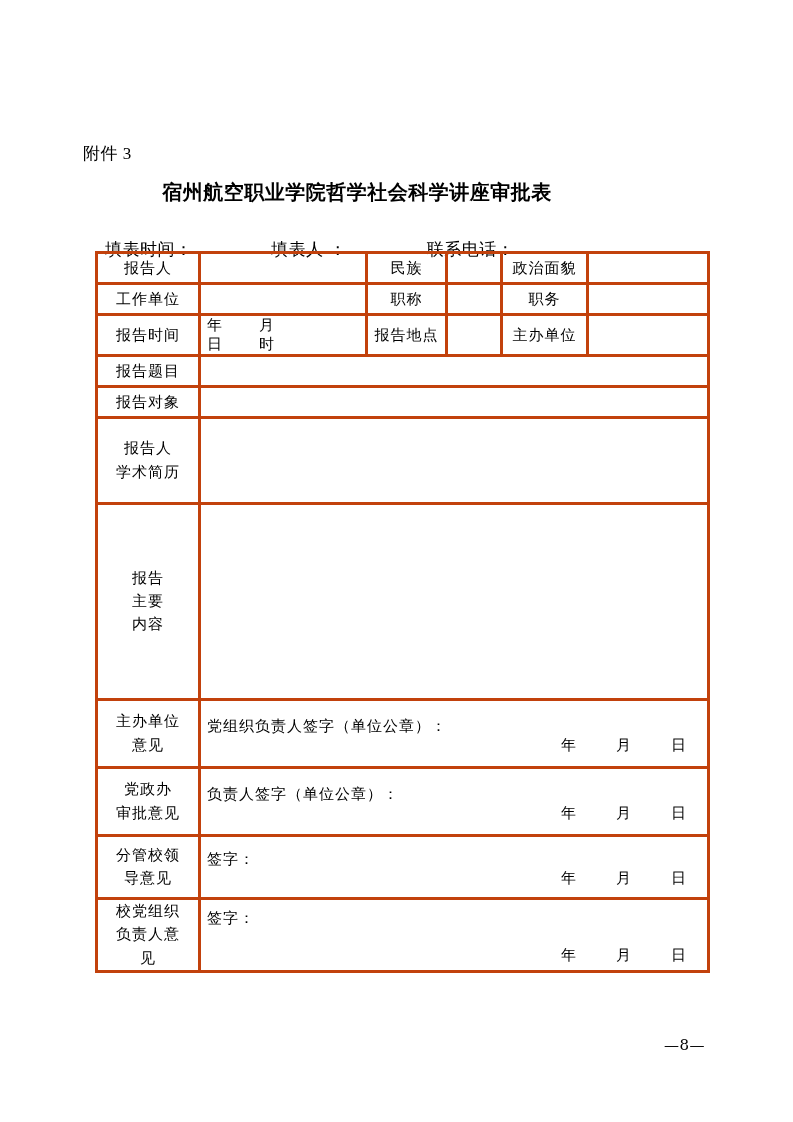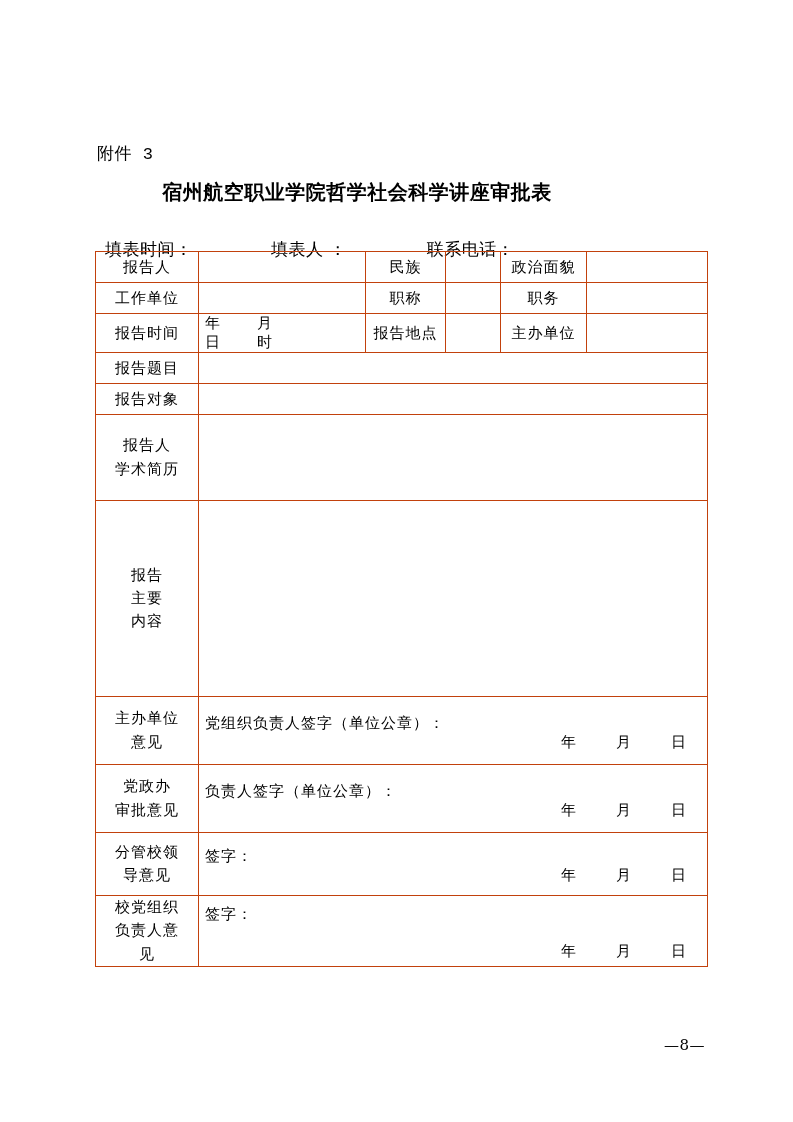--- a/index.html
+++ b/index.html
@@ -16,24 +16,24 @@
     overflow: hidden;
   }
   .page {
     position: absolute;
     left: 0; top: 0;
     width: 793px;
     height: 1122px;
   }
   .attachment-label {
     position: absolute;
-    left: 97px;
+    left: 83px;
     top: 142px;
     font-size: 17px;
-    font-family: Liberation Mono, monospace;
+    font-family: Liberation Serif, serif;
     letter-spacing: 0.5px;
   }
   .doc-title {
     position: absolute;
     left: 0;
     top: 179px;
     width: 714px;
     text-align: center;
     font-size: 20px;
     font-weight: bold;
@@ -56,21 +56,21 @@
 
   table.form {
     position: absolute;
     left: 95px;
     top: 251px;
     width: 612px;
     border-collapse: collapse;
     table-layout: fixed;
   }
   table.form td {
-    border: 1px solid #c2410c;
+    border: 3px solid #c2410c;
     font-size: 15px;
     padding: 0 6px;
     vertical-align: middle;
     font-family: "DejaVu Serif", "Liberation Serif", serif;
     letter-spacing: 1px;
   }
   td.lbl {
     text-align: center;
     white-space: nowrap;
   }

